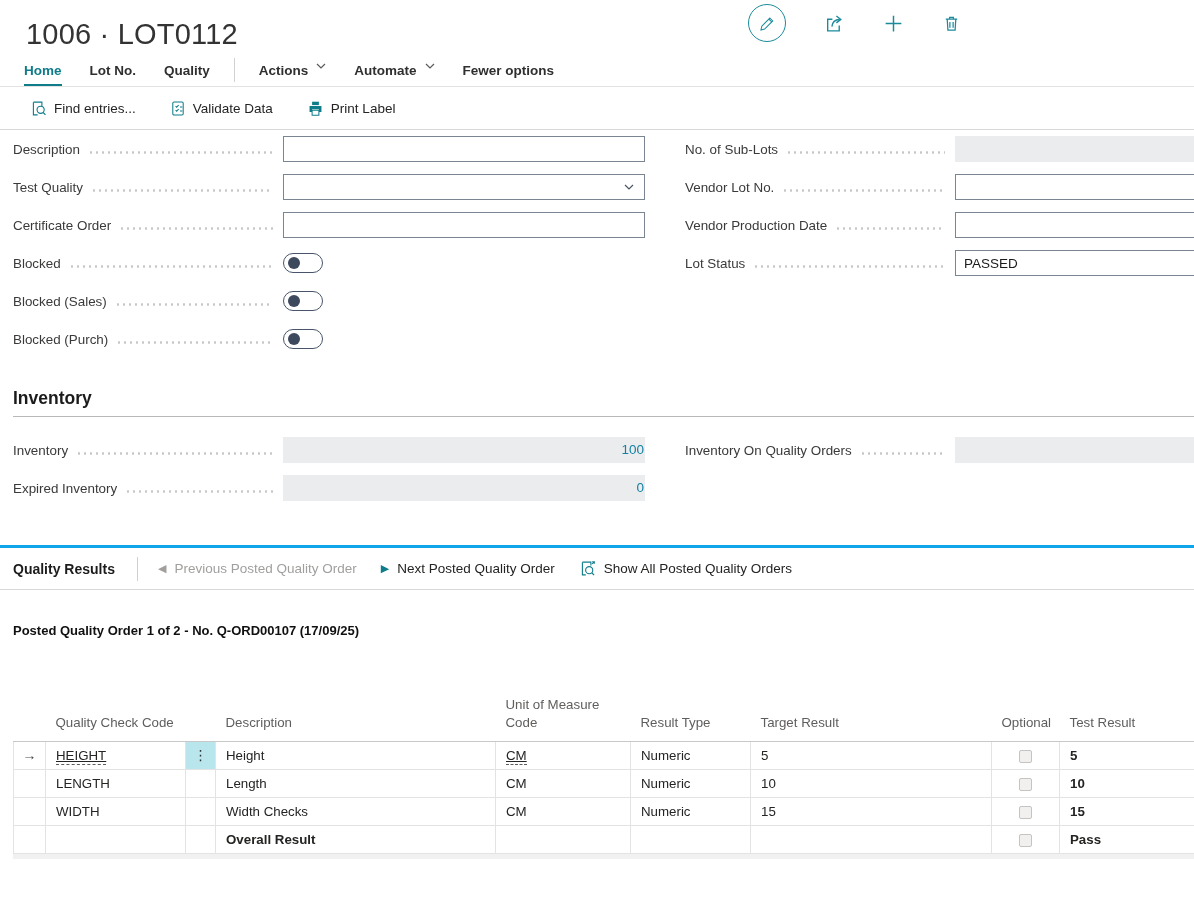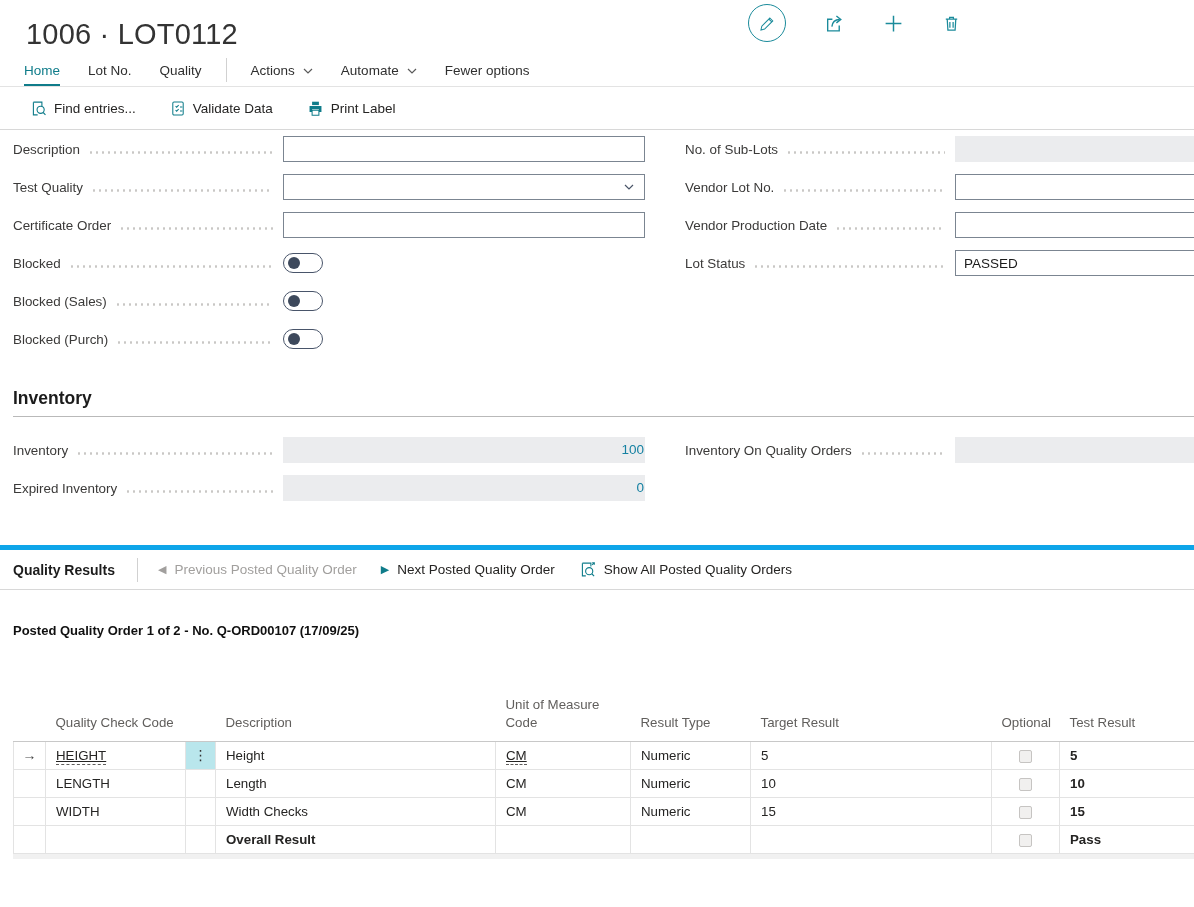--- a/index.html
+++ b/index.html
@@ -9,25 +9,25 @@
   
   .topbar { position:relative; padding:14px 0 0 13px; height:40px; }
   .caption { font-size:12.5px; color:#29323c; }
   .action-icons { position:absolute; top:4px; left:748px; display:flex; align-items:center; gap:38px; color:#1b8b9b; }
   .icon-btn { display:flex; align-items:center; justify-content:center; cursor:pointer; }
   .circle { width:38px; height:38px; border:1px solid #1b8b9b; border-radius:50%; }
   .page-title { font-size:29px; font-weight:300; color:#333; margin:4px 0 0 13px; letter-spacing:.2px; }
 
   
   .menu-row { display:flex; align-items:flex-end; gap:28px; padding:0 0 0 24px; margin-top:16px;
-    border-bottom:1px solid #e3e3e3; height:31px; font-size:13.5px; color:#2f2f2f; }
+    border-bottom:1px solid #e3e3e3; height:31px; font-size:13.5px; color:#2f2f2f;font-weight:bold; }
   .tab { padding-bottom:8px; cursor:pointer; }
   .tab.active { color:#0f7c8a; border-bottom:2px solid #0f7c8a; padding-bottom:6px; }
   .menu-divider { width:1px; height:24px; background:#d1d1d1; margin:0 -4px 4px -4px; }
-  .menu-dd { display:flex; align-items:center; gap:8px; padding-bottom:8px; cursor:pointer; }
+  .menu-dd { display:flex; align-items:flex-start; gap:8px; padding-bottom:8px; cursor:pointer; }
   .chev { width:10px; height:6px; }
 
   
   .toolbar { display:flex; align-items:center; gap:34px; height:43px; padding-left:30px;
     border-bottom:1px solid #d8d8d8; font-size:13.5px; color:#252423; }
   .tool-item { display:flex; align-items:center; gap:7px; cursor:pointer; }
   .tool-item svg { color:#0f7c8a; }
 
   
   .form-grid { display:grid; grid-template-columns:632px 509px; column-gap:40px; padding-left:13px; }
@@ -48,21 +48,21 @@
   .toggle { width:40px; height:20px; border:1.5px solid #49556a; border-radius:11px; position:relative;
     background:#fff; cursor:pointer; }
   .knob { width:12px; height:12px; border-radius:50%; background:#3d495c; position:absolute; left:4px; top:2.5px; }
 
   
   .group-heading { margin:30px 0 0 13px; padding-bottom:7px; border-bottom:1px solid #b9b9b9;
     font-size:17.5px; font-weight:700; color:#1b1b1b; width:1181px; }
   .inv-grid { padding-top:14px; }
 
   
-  .qr-bar { margin-top:38px; height:45px; border-top:5px solid #0ea5e9; border-bottom:1px solid #d8d8d8;
+  .qr-bar { margin-top:38px; height:45px; border-top:3px solid #0ea5e9; border-bottom:1px solid #d8d8d8;
     display:flex; align-items:center; padding-left:13px; font-size:13.5px; }
   .qr-heading { font-size:14px; font-weight:700; color:#1c1c1c; }
   .qr-divider { width:1px; height:24px; background:#d1d1d1; margin:0 20px 0 22px; }
   .qr-btn { display:flex; align-items:center; gap:8px; cursor:pointer; color:#252423; }
   .qr-btn.disabled { color:#a19f9d; cursor:default; }
   .tri { font-size:11px; }
   .tri.teal { color:#0f7c8a; }
   .tri.gray { color:#a19f9d; }
   .qr-gap { width:24px; }
   .order-info { margin:33px 0 0 13px; font-size:13px; font-weight:700; color:#101010; }

